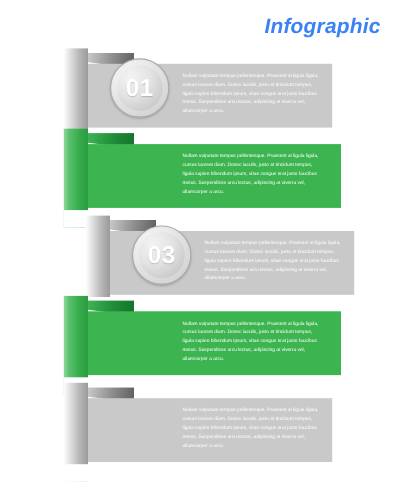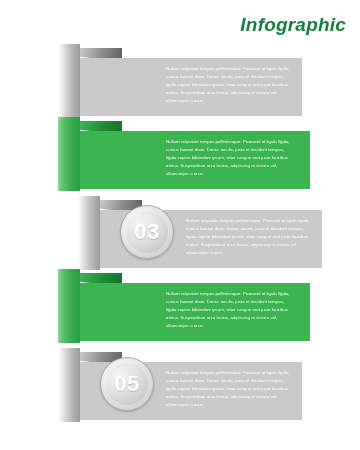--- a/index.html
+++ b/index.html
@@ -27,21 +27,21 @@
 
   
   .title {
     position: absolute;
     right: 14px;
     top: 14px;
     font-size: 19px;
     font-style: italic;
     font-weight: bold;
     letter-spacing: 0.2px;
-    color: #15803d;
+    color: #3b82f6;
     white-space: nowrap;
   }
 
   
   .row {
     position: absolute;
     left: 0;
     width: 360px;
     height: 90px;
   }
@@ -153,20 +153,23 @@
 
 <div class="canvas">
 
   <div class="title">Infographic</div>
 
   <div class="row" style="top:44px;">
     <div class="tail tail-grey"></div>
     <div class="notch" style="top:74px;"></div>
     <div class="fold fold-grey"></div>
     <div class="banner banner-grey">
+      <div class="badge badge-grey">
+        <span class="badge-num">01</span>
+      </div>
       <div class="copy">Nullam vulputate tempus pellentesque. Praesent at ligula ligula, cursus laoreet diam. Donec iaculis, justo et tincidunt tempus, ligula sapien bibendum ipsum, vitae congue erat justo faucibus metus. Suspendisse arcu lectus, adipiscing at viverra vel, ullamcorper a arcu.</div>
     </div>
   </div>
 
   <div class="row" style="top:117px;">
     <div class="tail tail-green"></div>
     <div class="notch" style="top:74px;"></div>
     <div class="fold fold-green"></div>
     <div class="banner banner-green">
       <div class="copy copy-green">Nullam vulputate tempus pellentesque. Praesent at ligula ligula, cursus laoreet diam. Donec iaculis, justo et tincidunt tempus, ligula sapien bibendum ipsum, vitae congue erat justo faucibus metus. Suspendisse arcu lectus, adipiscing at viverra vel, ullamcorper a arcu.</div>
@@ -192,20 +195,17 @@
     <div class="banner banner-green">
       <div class="copy copy-green">Nullam vulputate tempus pellentesque. Praesent at ligula ligula, cursus laoreet diam. Donec iaculis, justo et tincidunt tempus, ligula sapien bibendum ipsum, vitae congue erat justo faucibus metus. Suspendisse arcu lectus, adipiscing at viverra vel, ullamcorper a arcu.</div>
     </div>
   </div>
 
   <div class="row" style="top:348px;">
     <div class="tail tail-grey"></div>
     <div class="notch" style="top:74px;"></div>
     <div class="fold fold-grey"></div>
     <div class="banner banner-grey">
-      <div class="badge badge-grey">
-        <span class="badge-num">05</span>
-      </div>
       <div class="copy">Nullam vulputate tempus pellentesque. Praesent at ligula ligula, cursus laoreet diam. Donec iaculis, justo et tincidunt tempus, ligula sapien bibendum ipsum, vitae congue erat justo faucibus metus. Suspendisse arcu lectus, adipiscing at viverra vel, ullamcorper a arcu.</div>
     </div>
   </div>
 
 </div>
 
 </body></html>

